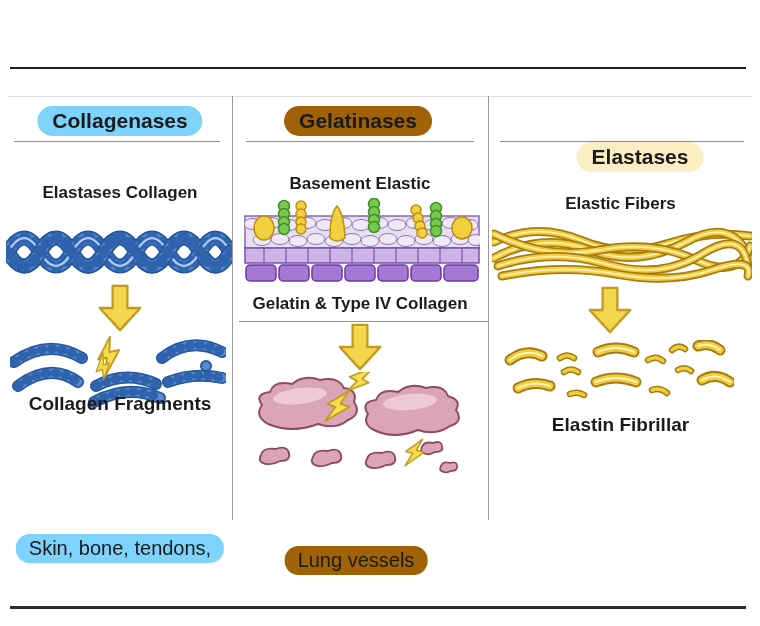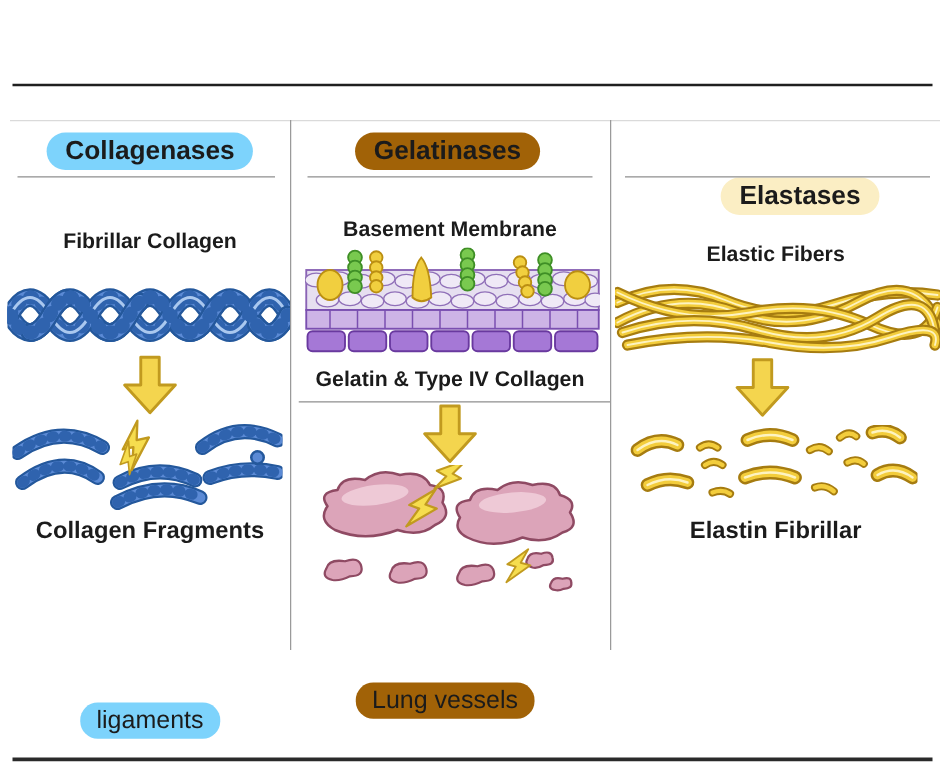--- a/index.html
+++ b/index.html
@@ -28,21 +28,21 @@
 <div class="page">
 
   <div class="rule top-rule"></div>
   <div class="panel-top"></div>
   <div class="vdiv vdiv1"></div>
   <div class="vdiv vdiv2"></div>
 
   <div class="pill blue" style="left:120px;top:106px;">Collagenases</div>
   <div class="hline" style="top:141px;left:14px;width:206px;"></div>
 
-  <div class="label" style="top:183px;left:8px;width:224px;">Fibrillar Collagen</div>
+  <div class="label" style="top:183px;left:8px;width:224px;">Elastases Collagen</div>
 
   <svg class="illus" style="left:6px;top:220px;" width="226" height="64" viewBox="0 0 226 64">
     <g fill="none" stroke-linecap="round">
       <path d="M2,32 Q18,60 34,32 T66,32 T98,32 T130,32 T162,32 T194,32 T224,32" stroke="#24589c" stroke-width="15"></path>
       <path d="M2,32 Q18,60 34,32 T66,32 T98,32 T130,32 T162,32 T194,32 T224,32" stroke="#5b8ad5" stroke-width="11"></path>
       <path d="M2,32 Q18,60 34,32 T66,32 T98,32 T130,32 T162,32 T194,32 T224,32" stroke="#2f63ae" stroke-width="11" stroke-dasharray="2 9"></path>
       <path d="M2,32 Q18,60 34,32 T66,32 T98,32 T130,32 T162,32 T194,32 T224,32" stroke="#aac8ef" stroke-width="2.5"></path>
       <path d="M2,32 Q18,4 34,32 T66,32 T98,32 T130,32 T162,32 T194,32 T224,32" stroke="#24589c" stroke-width="15"></path>
       <path d="M2,32 Q18,4 34,32 T66,32 T98,32 T130,32 T162,32 T194,32 T224,32" stroke="#5b8ad5" stroke-width="11"></path>
       <path d="M2,32 Q18,4 34,32 T66,32 T98,32 T130,32 T162,32 T194,32 T224,32" stroke="#2f63ae" stroke-width="11" stroke-dasharray="2 9"></path>
@@ -92,26 +92,26 @@
         <path d="M158,48 Q184,38 212,44" stroke="#2f63ae" stroke-width="8.5" stroke-dasharray="2 8"></path>
       </g>
     </g>
     <circle cx="196" cy="32" r="5" fill="#5b8ad5" stroke="#24589c" stroke-width="2"></circle>
     <g>
       <path d="M13,0 L0,16 L7,16 L3,30 L18,12 L10,12 Z" transform="translate(84,6) scale(1.25) rotate(-12)" fill="#f6dd4e" stroke="#c19a1f" stroke-width="1.5" stroke-linejoin="round"></path>
       <path d="M13,0 L0,16 L7,16 L3,30 L18,12 L10,12 Z" transform="translate(104,42) scale(0.85) rotate(160)" fill="#f6dd4e" stroke="#c19a1f" stroke-width="1.5" stroke-linejoin="round"></path>
     </g>
   </svg>
 
-  <div class="label product" style="top:414px;left:8px;width:224px;">Collagen Fragments</div>
+  <div class="label product" style="top:393px;left:8px;width:224px;">Collagen Fragments</div>
 
   <div class="pill pink" style="left:358px;top:106px;">Gelatinases</div>
   <div class="hline" style="top:141px;left:246px;width:228px;"></div>
 
-  <div class="label" style="top:174px;left:240px;width:240px;">Basement Membrane</div>
+  <div class="label" style="top:174px;left:240px;width:240px;">Basement Elastic</div>
 
   <svg class="illus" style="left:244px;top:198px;" width="236" height="88" viewBox="0 0 236 88">
     <rect x="1" y="18" width="234" height="32" fill="#e6dff0" stroke="#8a63b5" stroke-width="1.5"></rect>
     <g fill="#efe9f6" stroke="#9070b8" stroke-width="1">
       <ellipse cx="9" cy="26" rx="9" ry="5.5"></ellipse>
         <ellipse cx="27" cy="25" rx="9" ry="5.5"></ellipse>
       <ellipse cx="45" cy="27" rx="9" ry="5.5"></ellipse>
         <ellipse cx="63" cy="25" rx="9" ry="5.5"></ellipse>
       <ellipse cx="81" cy="27" rx="9" ry="5.5"></ellipse>
         <ellipse cx="99" cy="25" rx="9" ry="5.5"></ellipse>
@@ -305,17 +305,17 @@
         <path d="M146,20 q8,-5 15,1"></path>
           <path d="M150,50 q8,-3 15,3"></path>
           <path d="M170,10 q7,-6 13,-1"></path>
         <path d="M176,30 q7,-4 13,1"></path>
       </g>
     </g>
   </svg>
 
   <div class="label product" style="top:414px;left:489px;width:263px;">Elastin Fibrillar</div>
 
-  <div class="pill blue tissue" style="left:120px;top:562px;">ligaments</div>
+  <div class="pill blue tissue" style="left:120px;top:534px;">Skin, bone, tendons,</div>
   <div class="pill pink tissue" style="left:356px;top:546px;">Lung vessels</div>
 
   <div class="rule bottom-rule"></div>
 </div>
 
 </body></html>

